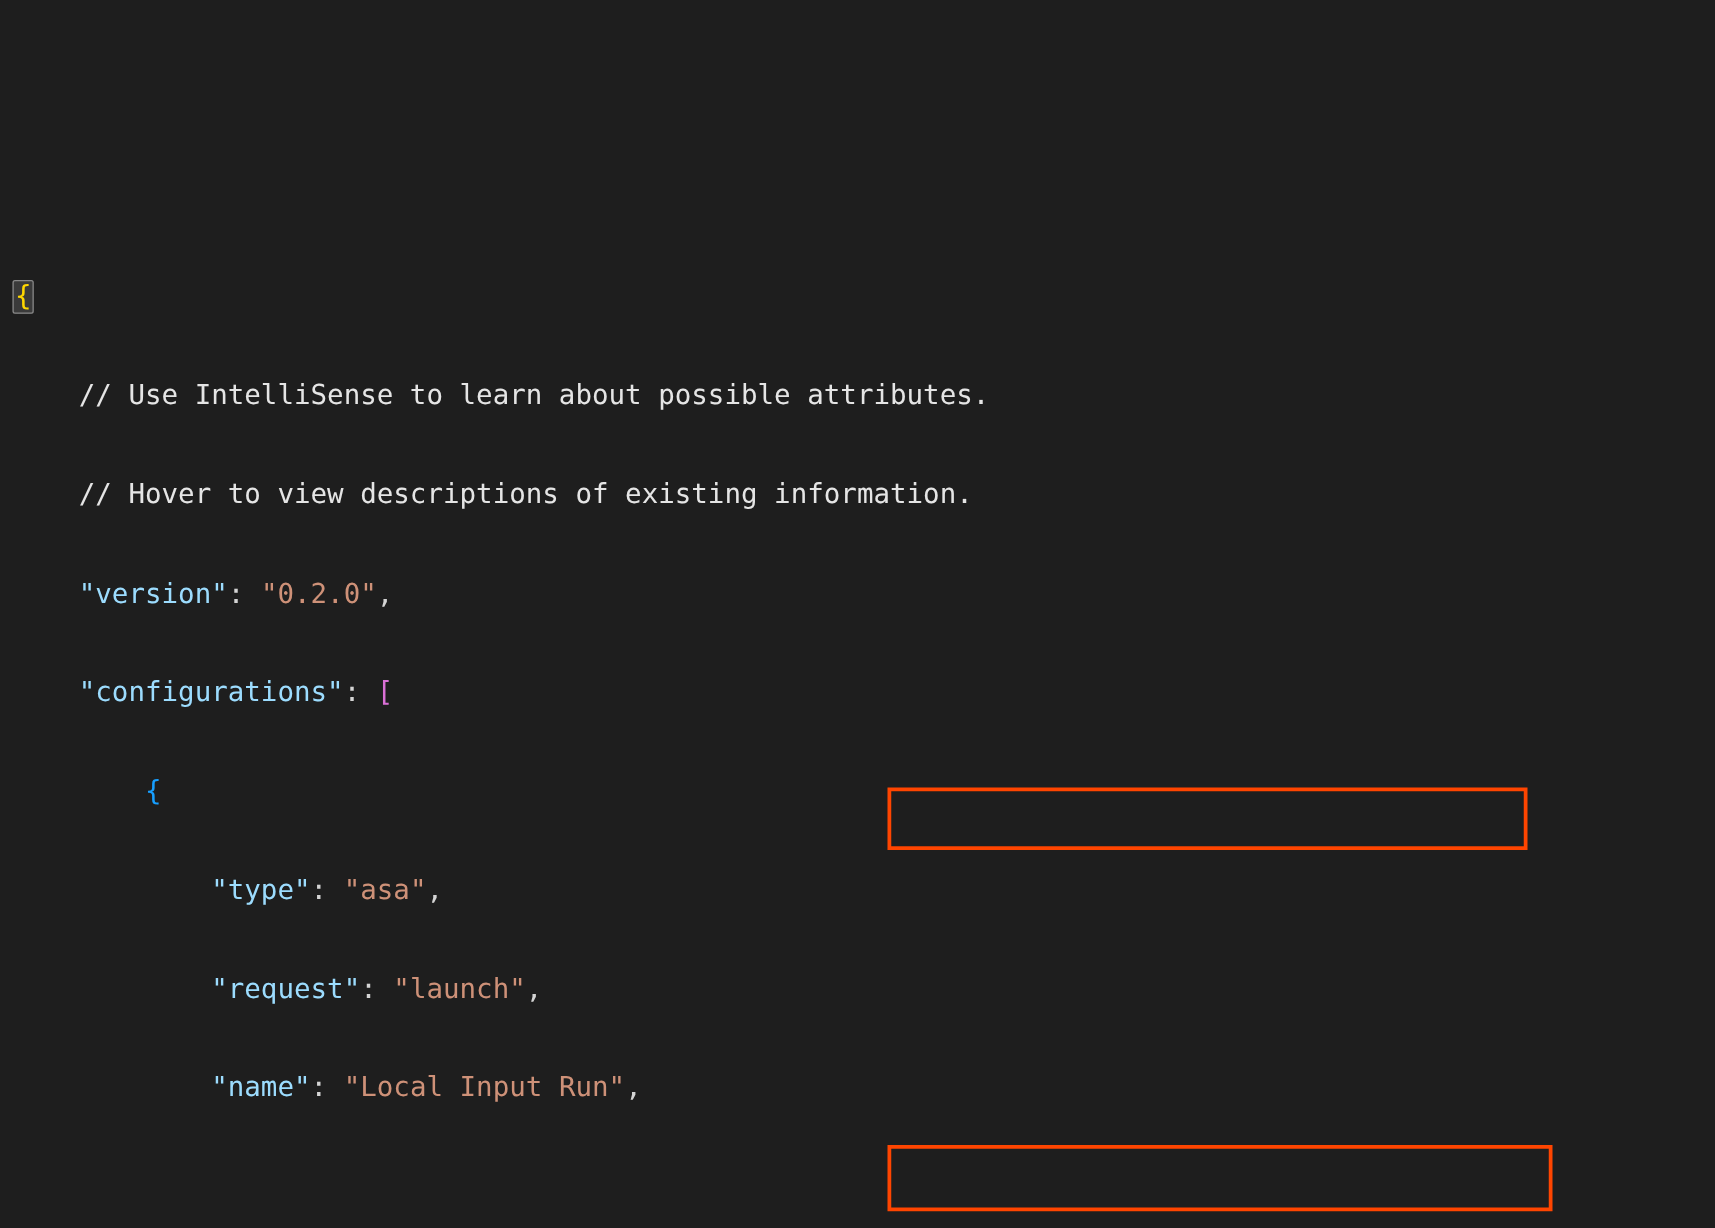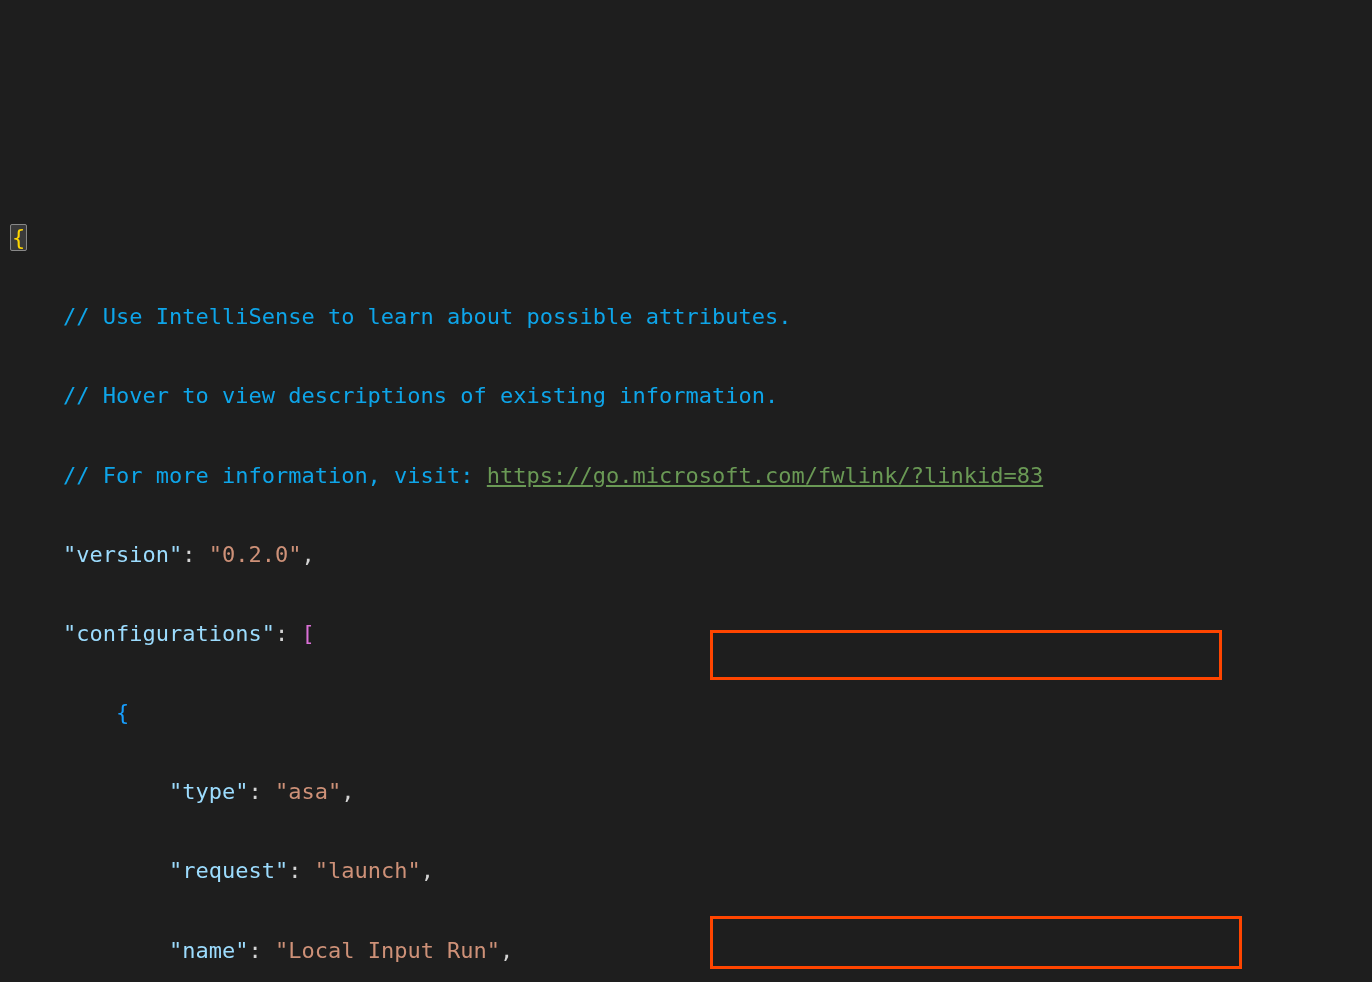--- a/index.html
+++ b/index.html
@@ -24,21 +24,21 @@
       display: block;
       position: relative;
     }
     .brace-highlight {
       background-color: #3a3a3a;
       border: 1px solid #888;
       border-radius: 2px;
       padding: 0 1px;
     }
     .comment {
-      color: #0ea5e9;
+      color: #e5e5e5;
       margin-top: 28px;
     }
     .link {
       color: #6a9955;
       text-decoration: underline;
     }
     .key {
       color: #9cdcfe;
     }
     .string {
@@ -66,21 +66,20 @@
   </style>
 </head>
 <body>
 
 
 
 <div class="code-container">
 <span class="line"><span class="bracket brace-highlight">{</span></span>
 <span class="line">    <span class="comment">// Use IntelliSense to learn about possible attributes.</span></span>
 <span class="line">    <span class="comment">// Hover to view descriptions of existing information.</span></span>
-<span class="line">    <span class="comment">// For more information, visit: </span><span class="link">https://go.microsoft.com/fwlink/?linkid=83</span></span>
 <span class="line">    <span class="key">"version"</span><span class="punct">: </span><span class="string">"0.2.0"</span><span class="punct">,</span></span>
 <span class="line">    <span class="key">"configurations"</span><span class="punct">: </span><span class="bracket-pink">[</span></span>
 <span class="line">        <span class="bracket-blue">{</span></span>
 <span class="line">            <span class="key">"type"</span><span class="punct">: </span><span class="string">"asa"</span><span class="punct">,</span></span>
 <span class="line">            <span class="key">"request"</span><span class="punct">: </span><span class="string">"launch"</span><span class="punct">,</span></span>
 <span class="line">            <span class="key">"name"</span><span class="punct">: </span><span class="string">"Local Input Run"</span><span class="punct">,</span></span>
 
 
 
 

